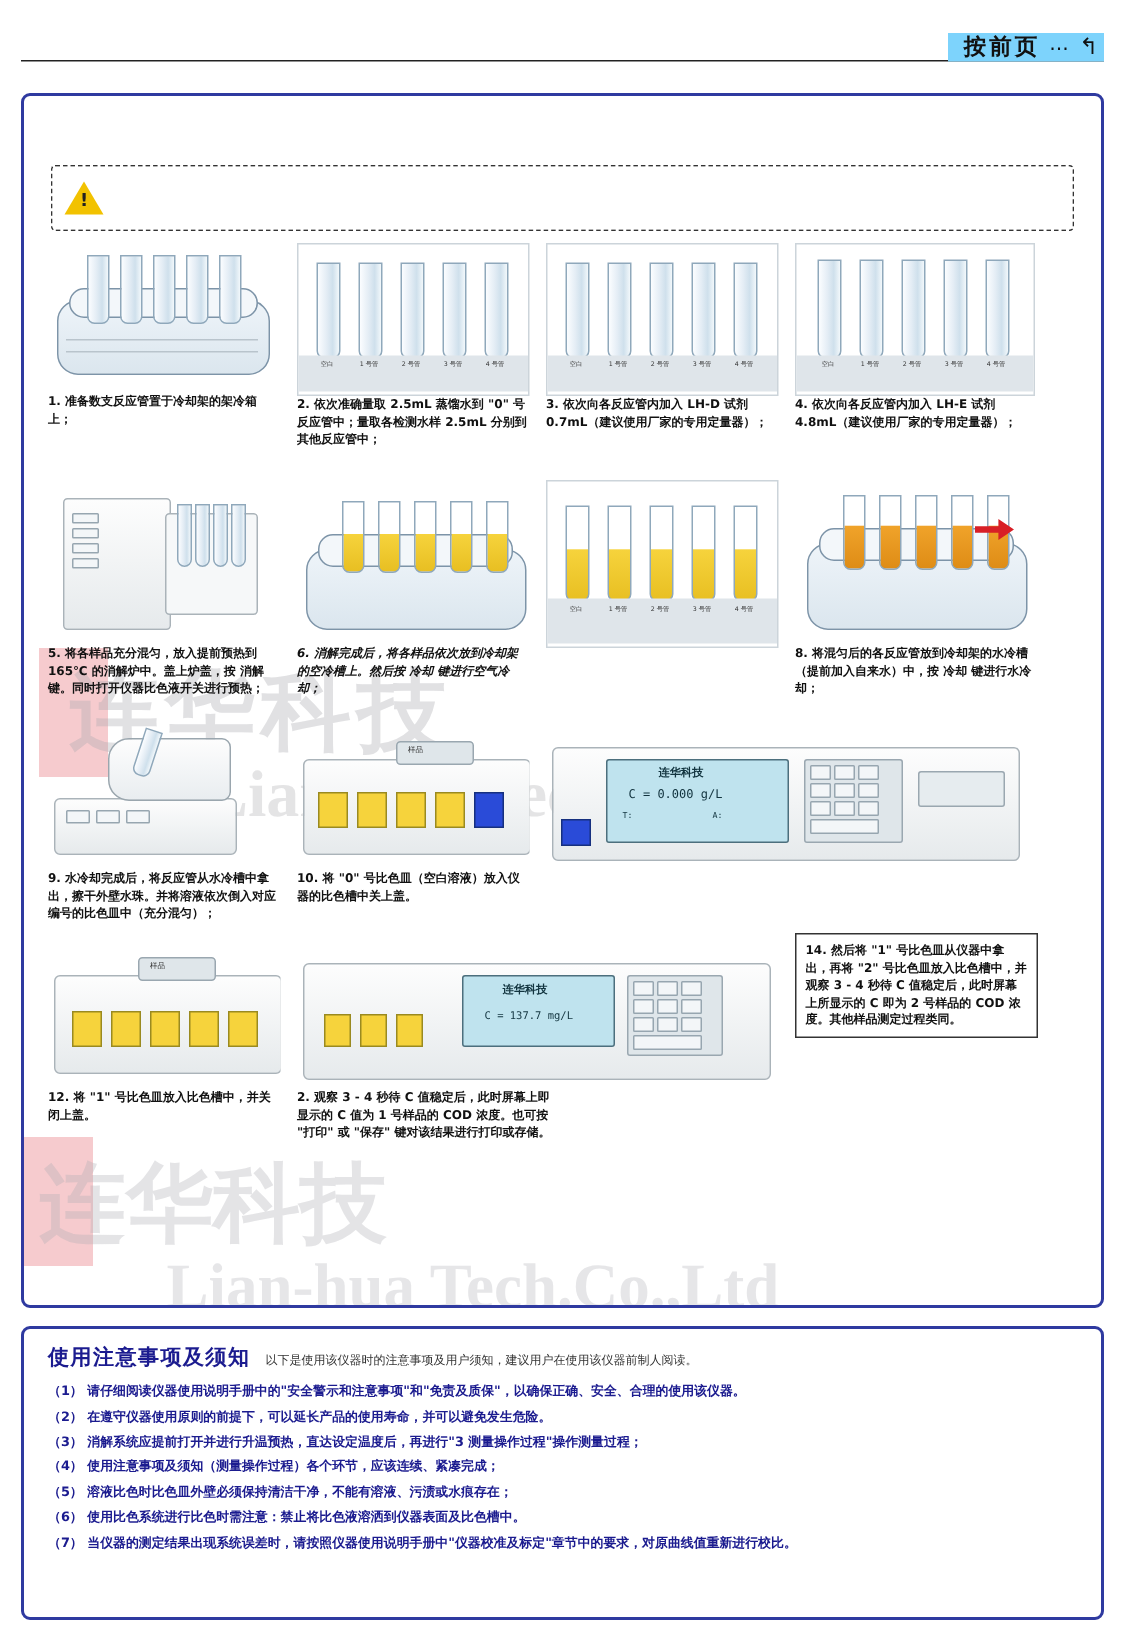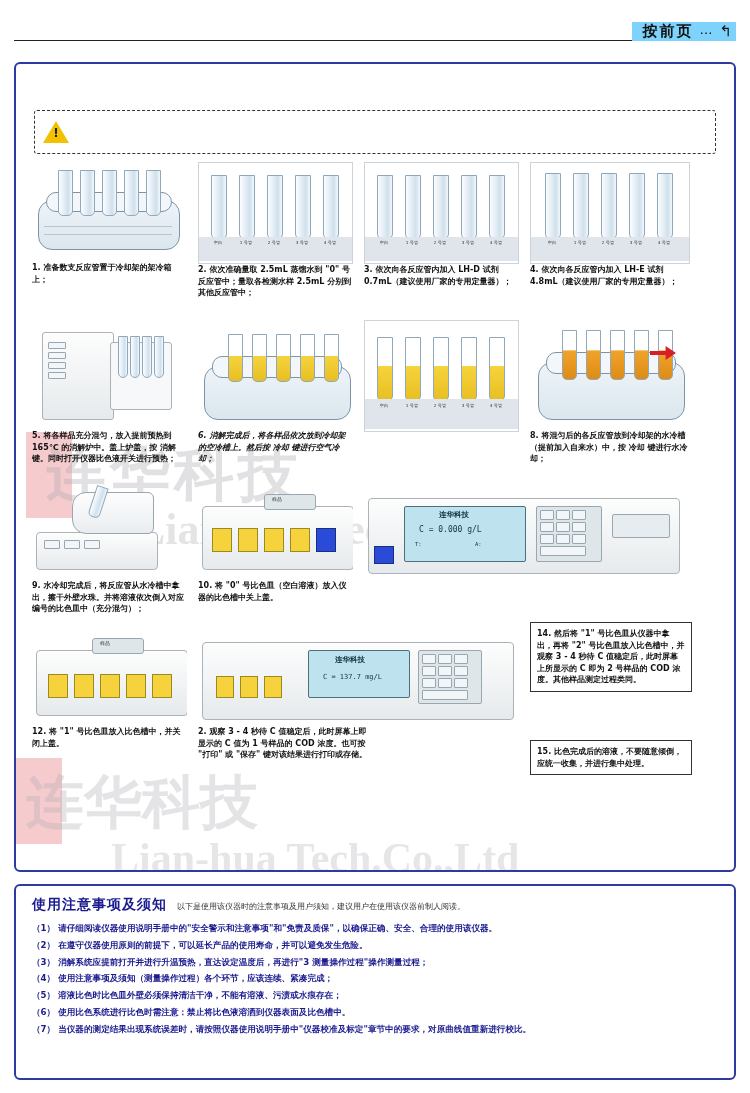--- a/index.html
+++ b/index.html
@@ -444,26 +444,20 @@
           <span>观察 3 - 4 秒待 C 值稳定后，此时屏幕上即显示的 C 值为 1 号样品的 COD 浓度。也可按 "打印" 或 "保存" 键对该结果进行打印或存储。</span>
         </div>
       </div>
 
       <div class="cell" style="left:498px;top:460px;width:162px;border:1px solid #333;padding:5px 6px;box-sizing:border-box;">
         <div class="cap">
           <span>14.</span>
           <span>然后将 "1" 号比色皿从仪器中拿出，再将 "2" 号比色皿放入比色槽中，并观察 3 - 4 秒待 C 值稳定后，此时屏幕上所显示的 C 即为 2 号样品的 COD 浓度。其他样品测定过程类同。</span>
         </div>
       </div>
-      <div class="cell" style="left:498px;top:578px;width:162px;border:1px solid #333;padding:5px 6px;box-sizing:border-box;">
-        <div class="cap">
-          <span>15.</span>
-          <span>比色完成后的溶液，不要随意倾倒，应统一收集，并进行集中处理。</span>
-        </div>
-      </div>
 
     </div>
   </div>
 
   <div class="bottom-box">
     <div class="b-title-row">
       <span class="b-title">使用注意事项及须知</span>
       <span class="b-sub">以下是使用该仪器时的注意事项及用户须知，建议用户在使用该仪器前制人阅读。</span>
     </div>
     <div class="b-list">

